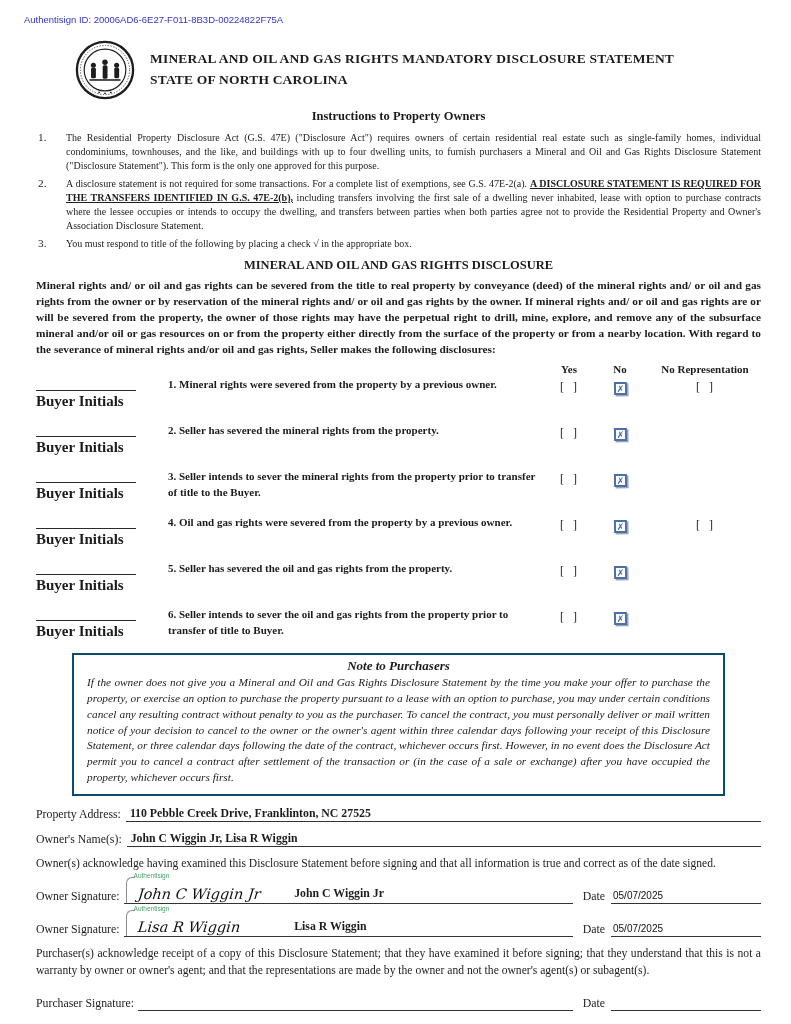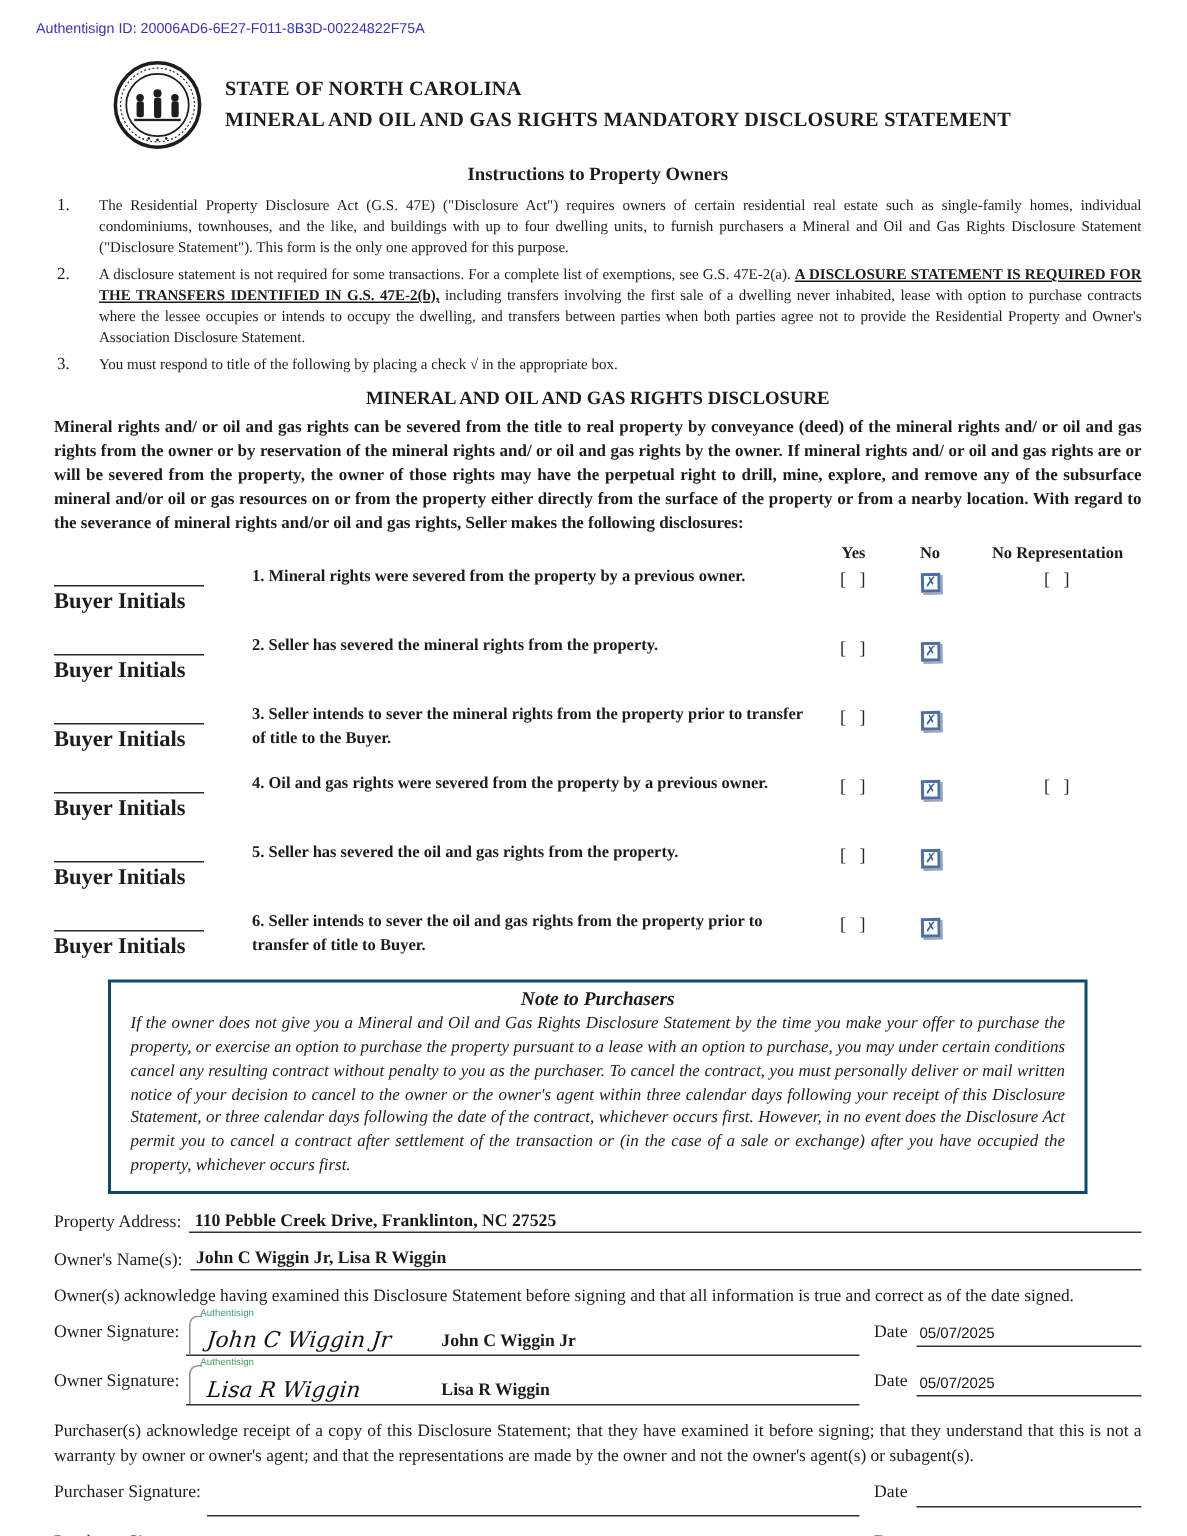--- a/index.html
+++ b/index.html
@@ -62,21 +62,21 @@
   .note-body { font-size:11.3px; line-height:1.4; text-align:justify; }
 
   
   .field-row { display:flex; align-items:flex-end; margin-bottom:9px; font-size:11.8px; }
   .field-row .flabel { white-space:nowrap; padding-right:5px; }
   .field-line { flex:1; border-bottom:1.4px solid #333; padding:0 0 0 4px; font-weight:bold; }
 
   .ital { font-size:11.6px; line-height:1.42; text-align:justify; margin-bottom:8px; }
 
   
-  .sig-row { display:flex; align-items:flex-start; margin-bottom:9px; font-size:11.8px; }
+  .sig-row { display:flex; align-items:flex-end; margin-bottom:9px; font-size:11.8px; }
   .sig-row .flabel { white-space:nowrap; padding-right:4px; }
   .sig-slot { flex:1; border-bottom:1.4px solid #333; position:relative; height:24px; }
   .sig-script {
     position:absolute; left:14px; bottom:1px;
     font-family:"DejaVu Serif", serif; font-style:italic; font-weight:500;
     font-size:14.5px; transform:skewX(-6deg); color:#101010; white-space:nowrap;
   }
   .sig-bracket {
     position:absolute; left:2px; top:-3px; bottom:0; width:9px;
     border-left:1.4px solid #8c8c8c; border-top:1.4px solid #8c8c8c;
@@ -117,22 +117,22 @@
         <rect x="16" y="41.5" width="32" height="1.6"></rect>
         <circle cx="26" cy="55" r="0.9"></circle>
           <circle cx="32" cy="56" r="0.9"></circle>
           <circle cx="38" cy="55" r="0.9"></circle>
       </g>
       <g fill="none" stroke="#1d1d1d" stroke-width="0.8" stroke-dasharray="1.3 1.6">
         <circle cx="32" cy="32" r="25.4"></circle>
       </g>
     </svg>
     <div class="hdr-titles">
+      <div>MINERAL AND OIL AND GAS RIGHTS MANDATORY DISCLOSURE STATEMENT</div>
       <div>STATE OF NORTH CAROLINA</div>
-      <div>MINERAL AND OIL AND GAS RIGHTS MANDATORY DISCLOSURE STATEMENT</div>
     </div>
   </div>
 
   <div class="instr-head">Instructions to Property Owners</div>
 
   <div class="instr">
     <div class="num">1.</div>
     <div class="itext">The Residential Property Disclosure Act (G.S. 47E) ("Disclosure Act") requires owners of certain residential real estate such as single-family homes, individual condominiums, townhouses, and the like, and buildings with up to four dwelling units, to furnish purchasers a Mineral and Oil and Gas Rights Disclosure Statement ("Disclosure Statement"). This form is the only one approved for this purpose.</div>
   </div>
   <div class="instr">

